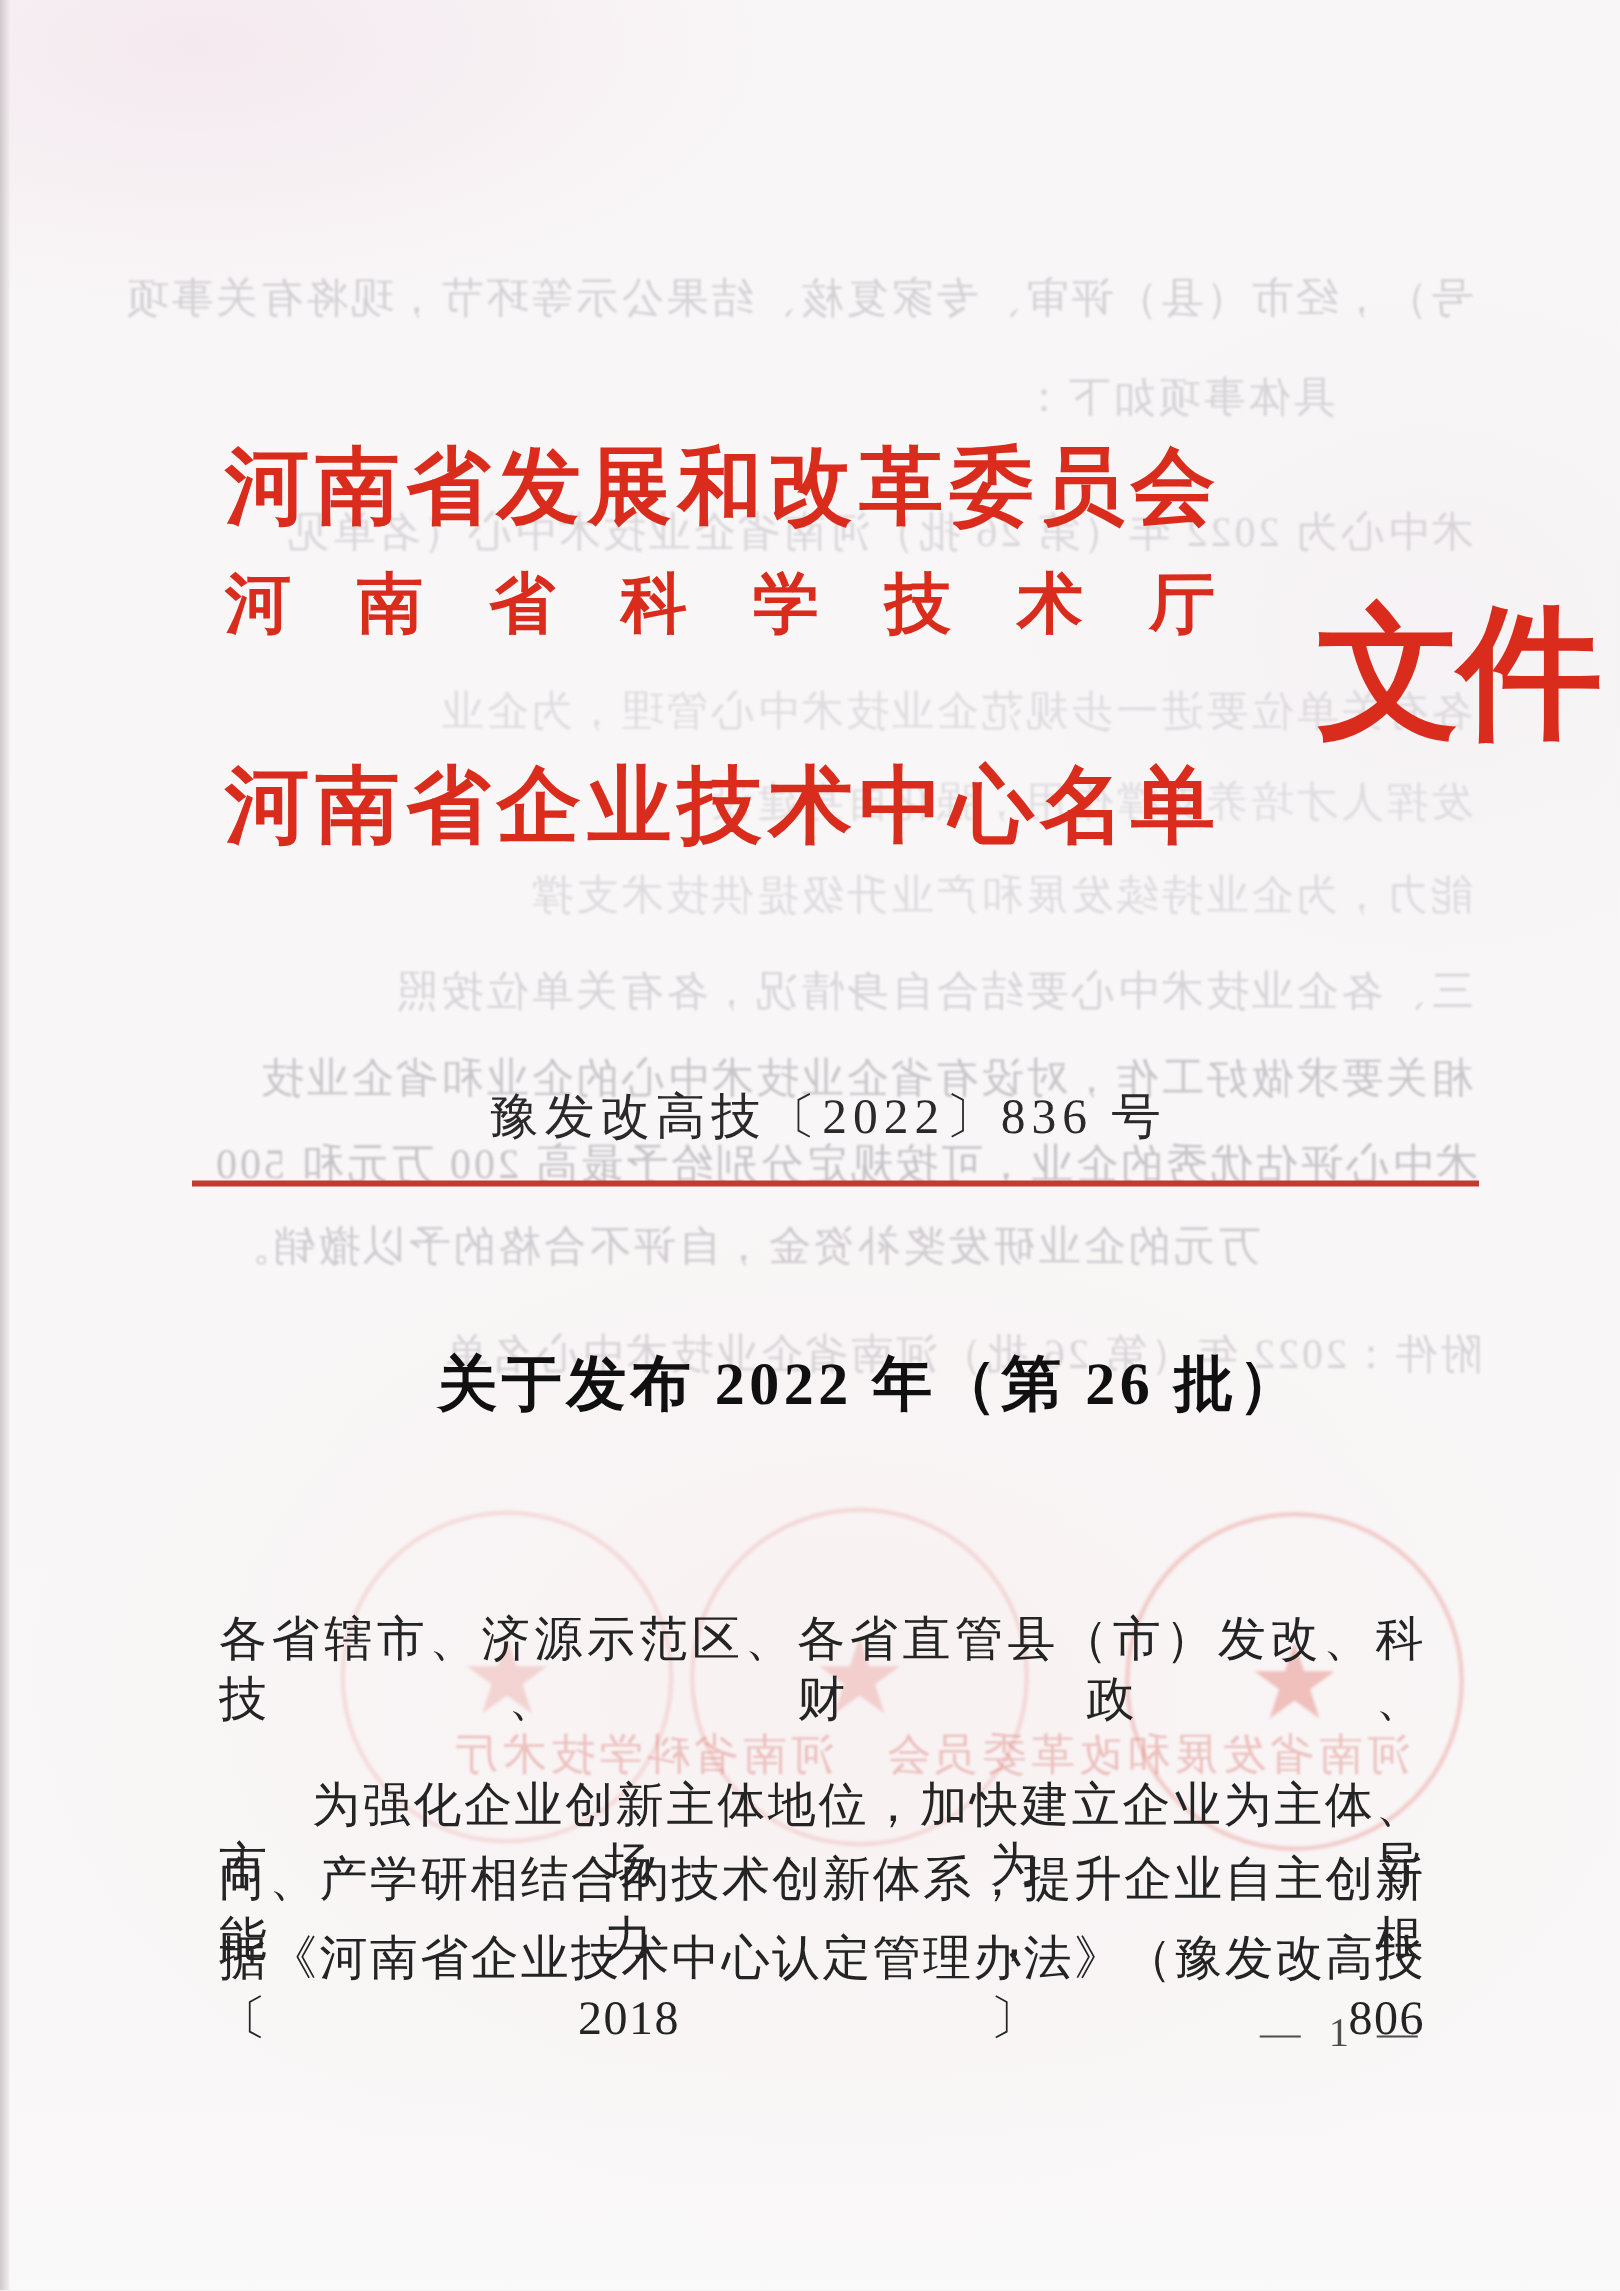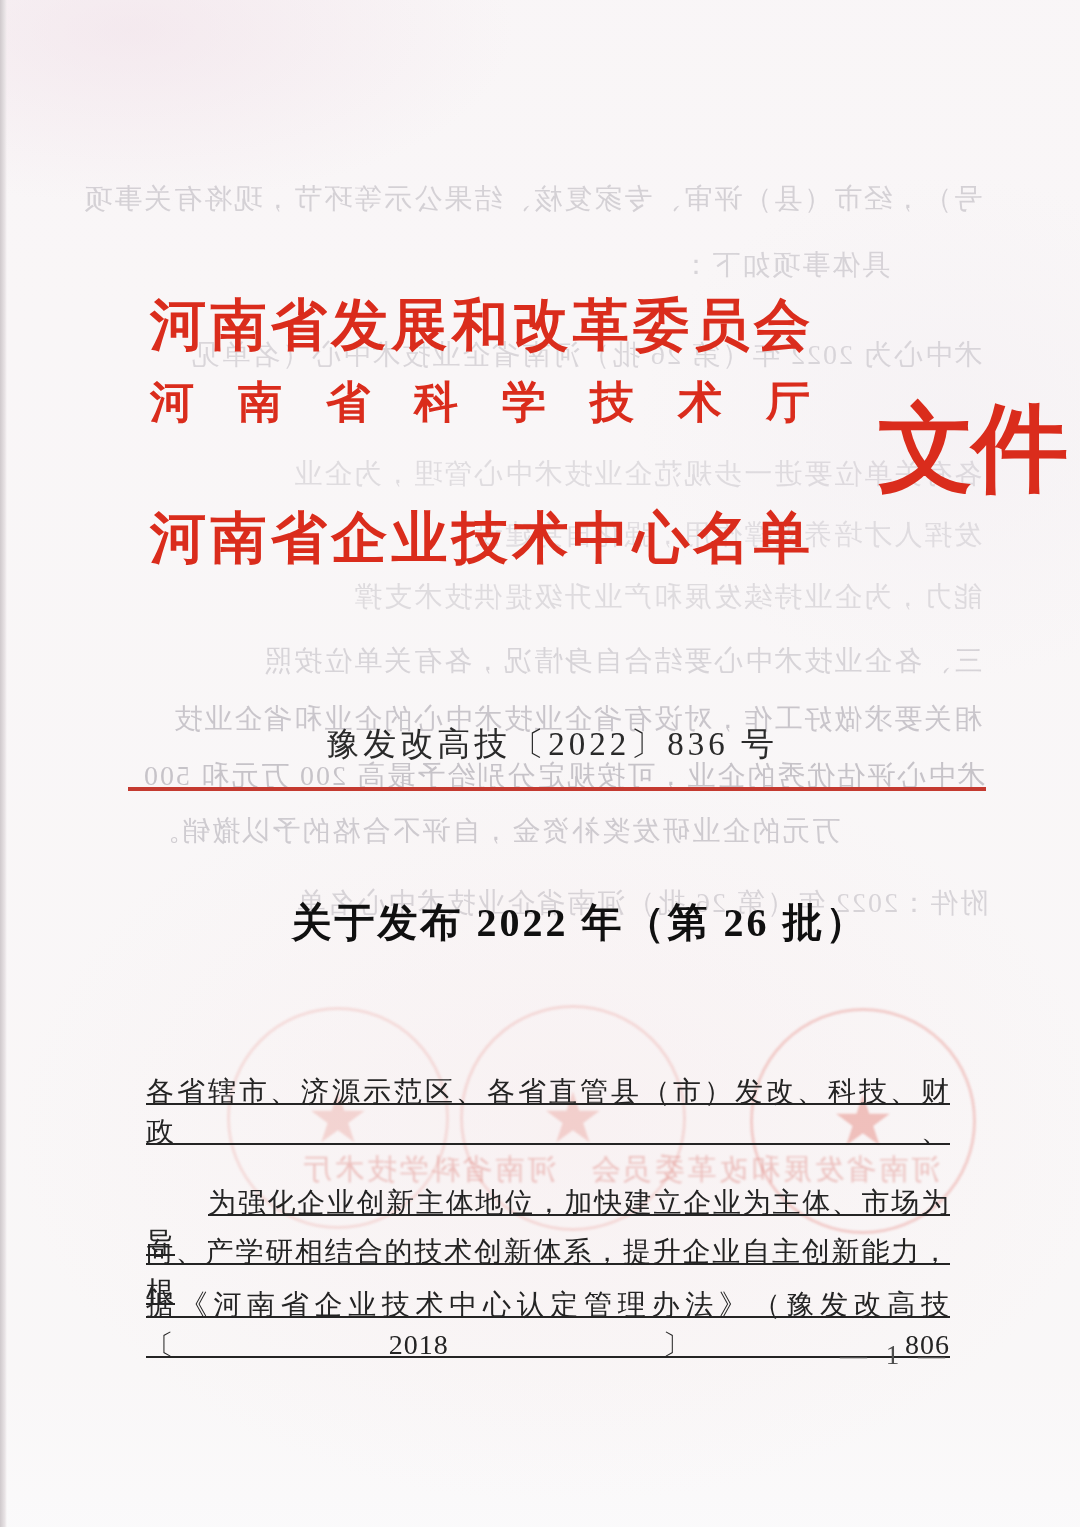--- a/index.html
+++ b/index.html
@@ -53,21 +53,21 @@
   #red-rule{position:absolute;left:128px;top:787px;width:858px;height:4px;
     background:#c43a30;}
   
   .title-line{
     position:absolute;left:0;width:1080px;text-align:center;color:#101010;
     font-weight:bold;font-size:40px;letter-spacing:3px;padding-left:40px;
   }
   
   .body-line{
     position:absolute;left:146px;width:804px;color:#242424;
-    font-size:28px;letter-spacing:1px;line-height:40px;white-space:nowrap;text-decoration:underline;
+    font-size:32px;letter-spacing:1px;line-height:40px;white-space:nowrap;
   }
   .body-line.just{white-space:normal;text-align:justify;text-align-last:justify;}
   .body-line.indent{text-indent:62px;}
   #page-number{
     position:absolute;left:840px;top:1340px;color:#4d4d4d;
     font-size:27px;letter-spacing:6px;white-space:nowrap;
   }
 </style>
 </head>
 <body>

